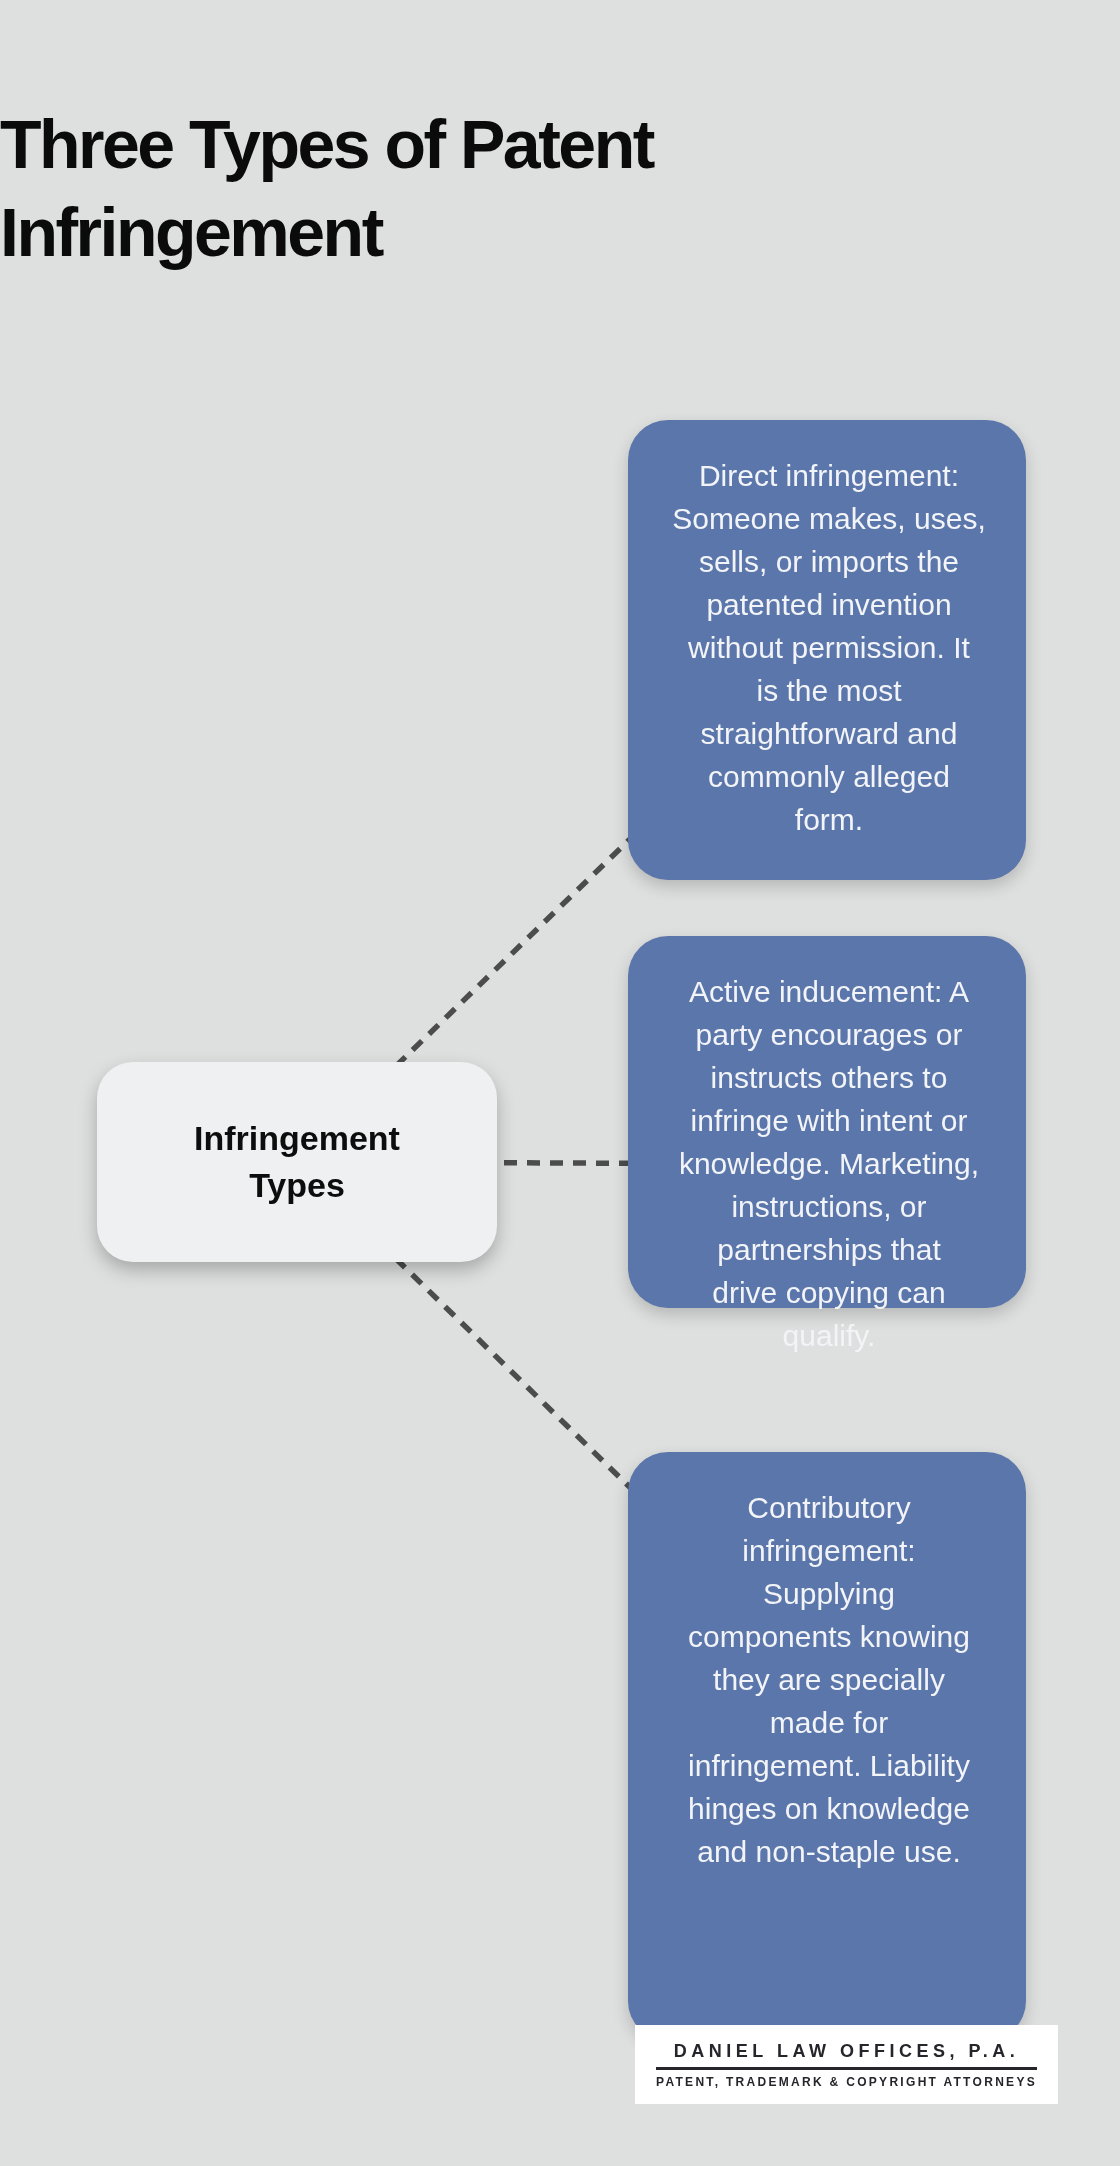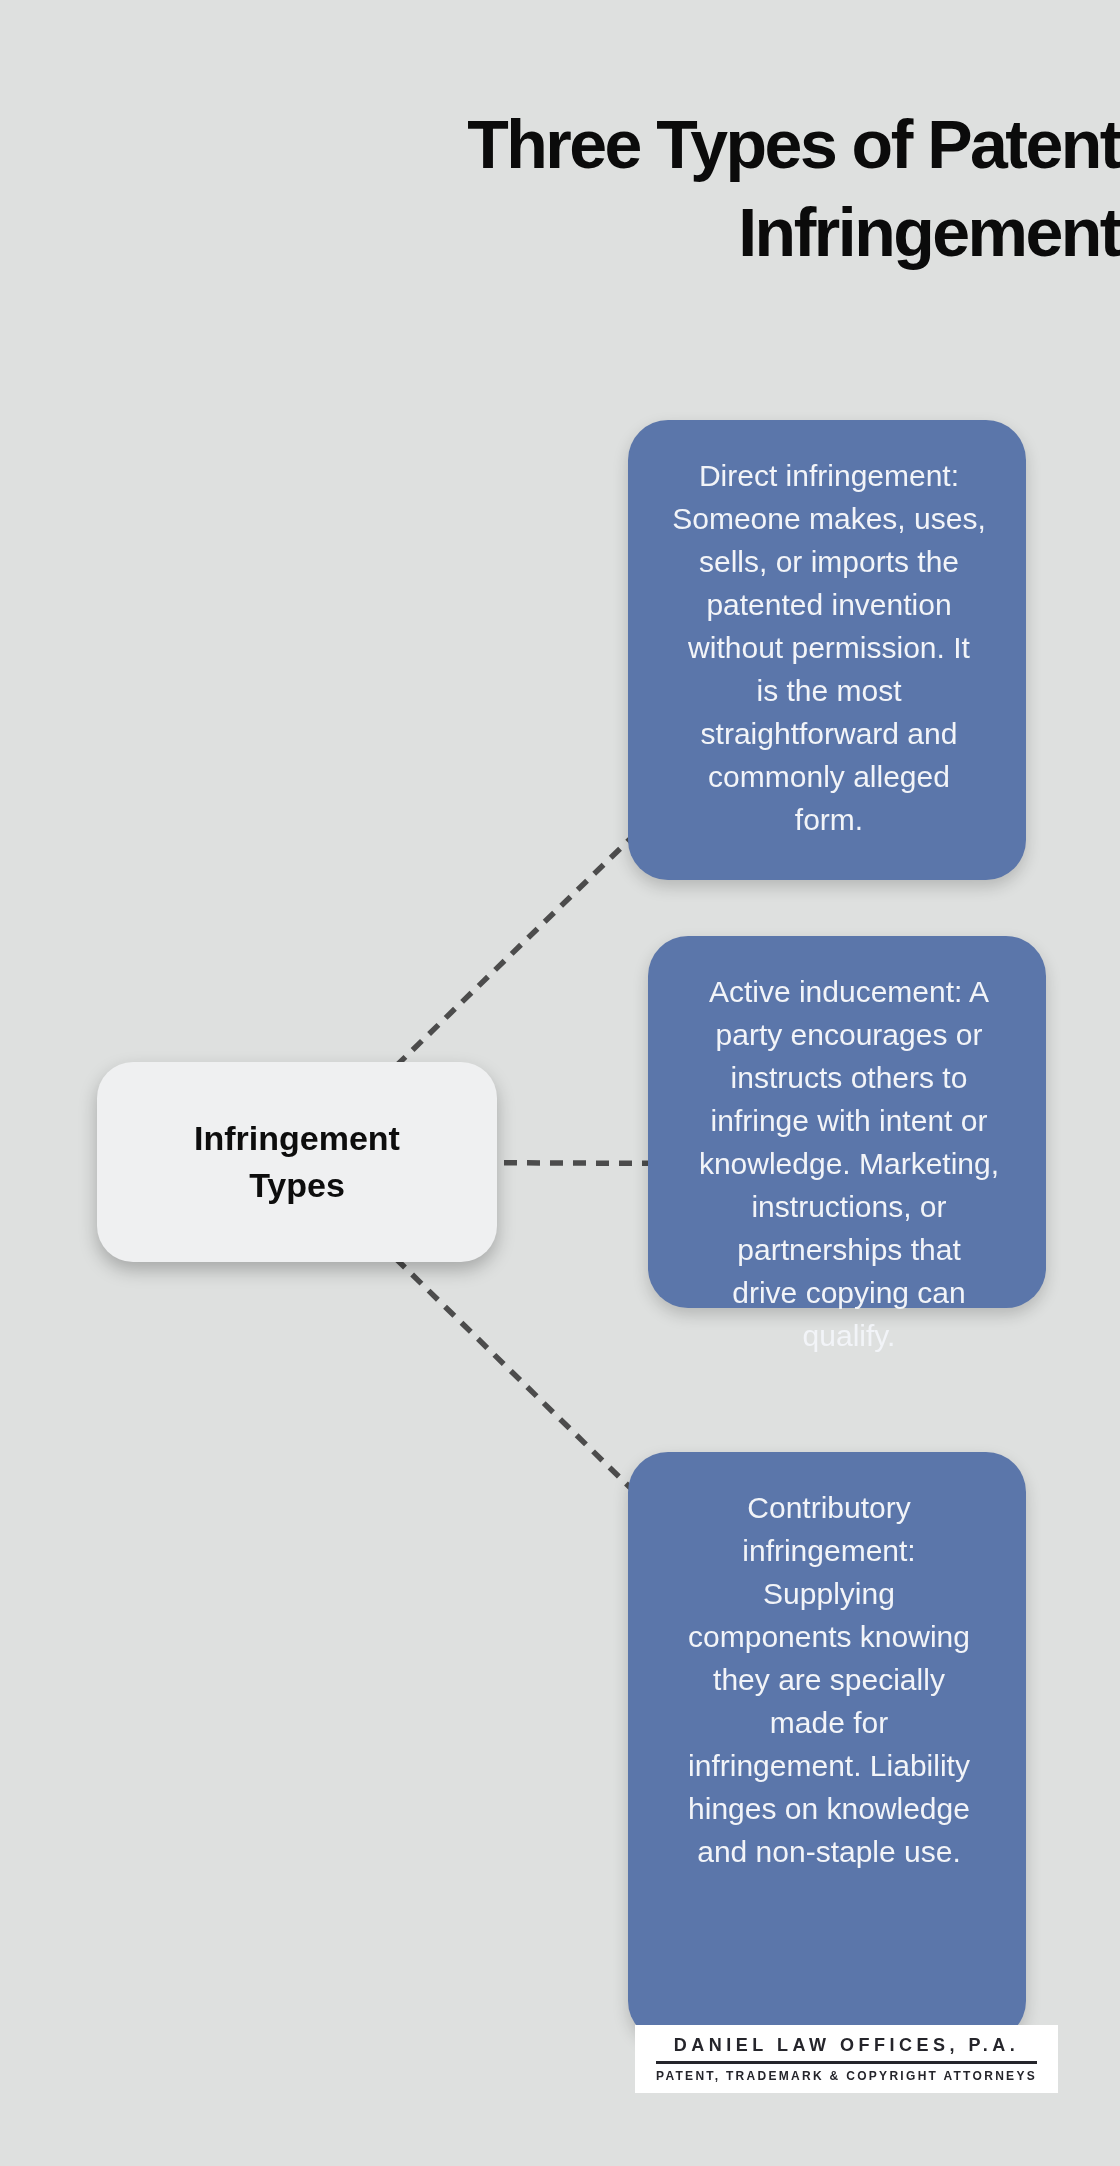--- a/index.html
+++ b/index.html
@@ -17,21 +17,21 @@
   html,body{width:1120px;height:2166px;}
   body{
     position:relative;
     background:var(--background);
     font-family:"Liberation Sans","DejaVu Sans",sans-serif;
     overflow:hidden;
   }
   .title{
     position:absolute;
     top:100px;left:0;width:1120px;
-    text-align:right;
+    text-align:left;
     font-size:68px;
     font-weight:700;
     letter-spacing:-2.5px;
     line-height:88px;
     color:var(--title_text);
     white-space:pre-line;
   }
   .connectors{
     position:absolute;
     inset:0;
@@ -72,26 +72,26 @@
     z-index:2;
     text-align:center;
   }
   .branch-box .body{
     font-size:30px;
     line-height:43px;
     color:var(--box_text);
     white-space:pre-line;
   }
   .box-direct{top:420px;height:460px;}
-  .box-inducement{top:936px;height:372px;margin-left:20px;}
+  .box-inducement{top:936px;height:372px;}
   .box-contributory{top:1452px;height:589px;}
   .footer-logo{
     position:absolute;
     left:635px;top:2025px;
-    width:423px;height:68px;
+    width:423px;height:79px;
     background:var(--logo_bg);
     display:flex;align-items:center;justify-content:center;
     z-index:2;
   }
   .footer-logo .inner{
     display:inline-block;
     text-align:center;
     color:var(--logo_text);
   }
   .footer-logo .name{

